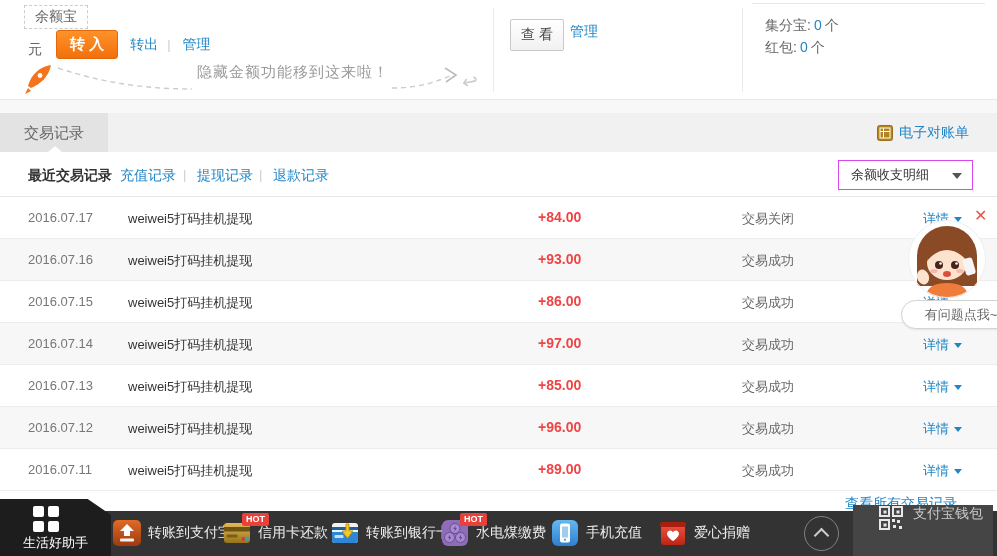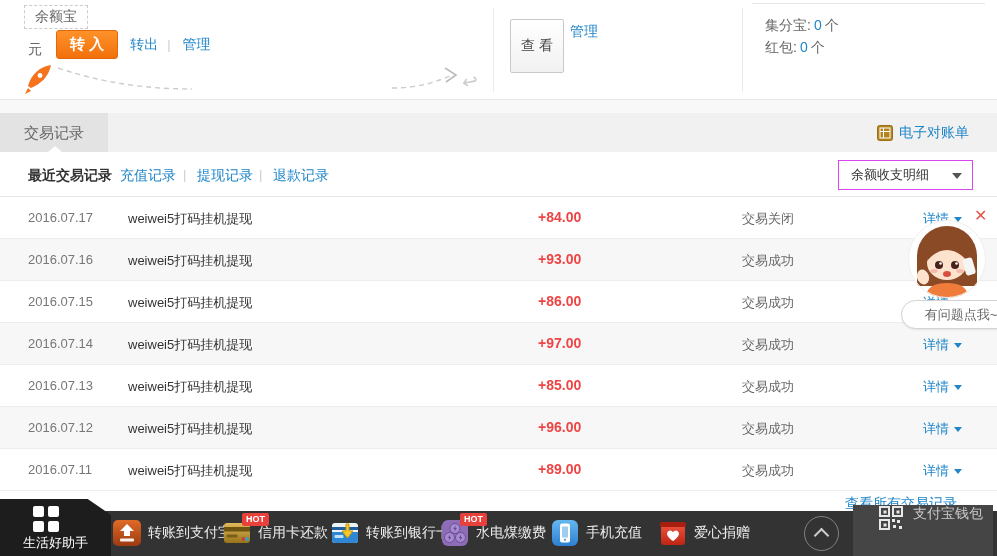--- a/index.html
+++ b/index.html
@@ -18,21 +18,21 @@
   .amount-dec{font-size:15px;color:#333;}
   .unit{color:#666;font-size:14px;margin:10px 0 0 4px;}
   .btn-primary{margin-left:14px;background:linear-gradient(#ff9229,#f1700c);color:#fff;border:1px solid #e2680a;
                border-radius:3px;font-size:15px;font-weight:bold;padding:4px 13px;cursor:pointer;}
   .tlink{margin-left:12px;} .tsep{margin-left:9px;}
   .hint-svg{position:absolute;left:24px;top:58px;}
   .hint-text{position:absolute;left:197px;top:63px;color:#9b9b9b;font-size:15px;letter-spacing:1px;}
   .return-icon{position:absolute;left:462px;top:70px;color:#ccc;font-size:19px;transform:rotate(-10deg);}
   .vdiv{position:absolute;top:8px;height:84px;border-left:1px solid #ebebeb;}
   .view-btn{position:absolute;left:510px;top:19px;background:linear-gradient(#fff,#f1f1f1);border:1px solid #c9c9c9;
-            border-radius:2px;color:#444;font-size:14px;padding:17px 10px;cursor:pointer;}
+            border-radius:2px;color:#444;font-size:14px;padding:6px 10px;cursor:pointer;}
   .mid-manage{position:absolute;left:570px;top:23px;}
   .r-hline{position:absolute;left:752px;right:12px;top:3px;border-top:1px solid #e7e7e7;}
   .points-row{position:absolute;left:765px;font-size:14px;color:#666;}
   .points-val{color:#2086c8;margin:0 3px;}
 
   
   .band-strip{position:absolute;top:100px;left:0;right:0;height:13px;background:#f8f8f8;}
   .band{position:absolute;top:113px;left:0;right:0;height:39px;background:#f1f1f1;}
   .tab{position:absolute;left:0;top:0;width:108px;height:39px;background:#e3e3e3;color:#666;font-size:15px;
        text-align:center;line-height:39px;cursor:pointer;}
@@ -110,20 +110,21 @@
     <svg class="hint-svg" width="460" height="38" viewBox="0 0 460 38">
       <g>
         <path d="M4 28 C7 17 15 9 27 7 C25 18 17 26 7 30 Z" fill="#f4731c"></path>
         <circle cx="16" cy="17.5" r="2.4" fill="#fff"></circle>
         <path d="M4 30 l-3 6 6 -3 z" fill="#f4731c"></path>
       </g>
       <path d="M34 10 C 85 27 130 31 168 31" fill="none" stroke="#ccc" stroke-width="1.4" stroke-dasharray="5 4"></path>
       <path d="M368 30 C 395 30 412 24 428 17" fill="none" stroke="#ccc" stroke-width="1.4" stroke-dasharray="5 4"></path>
       <path d="M421 10 L432 17 L422 24" fill="none" stroke="#bbb" stroke-width="1.6"></path>
     </svg>
+    <span class="hint-text">隐藏金额功能移到这来啦！</span>
     <span class="return-icon">↩</span>
 
     <div class="vdiv" style="left:493px;"></div>
     <div class="vdiv" style="left:742px;"></div>
 
     <button class="view-btn">查 看</button>
     <a class="link mid-manage">管理</a>
 
     <div class="r-hline"></div>
     <div class="points-row" style="top:17px;">

